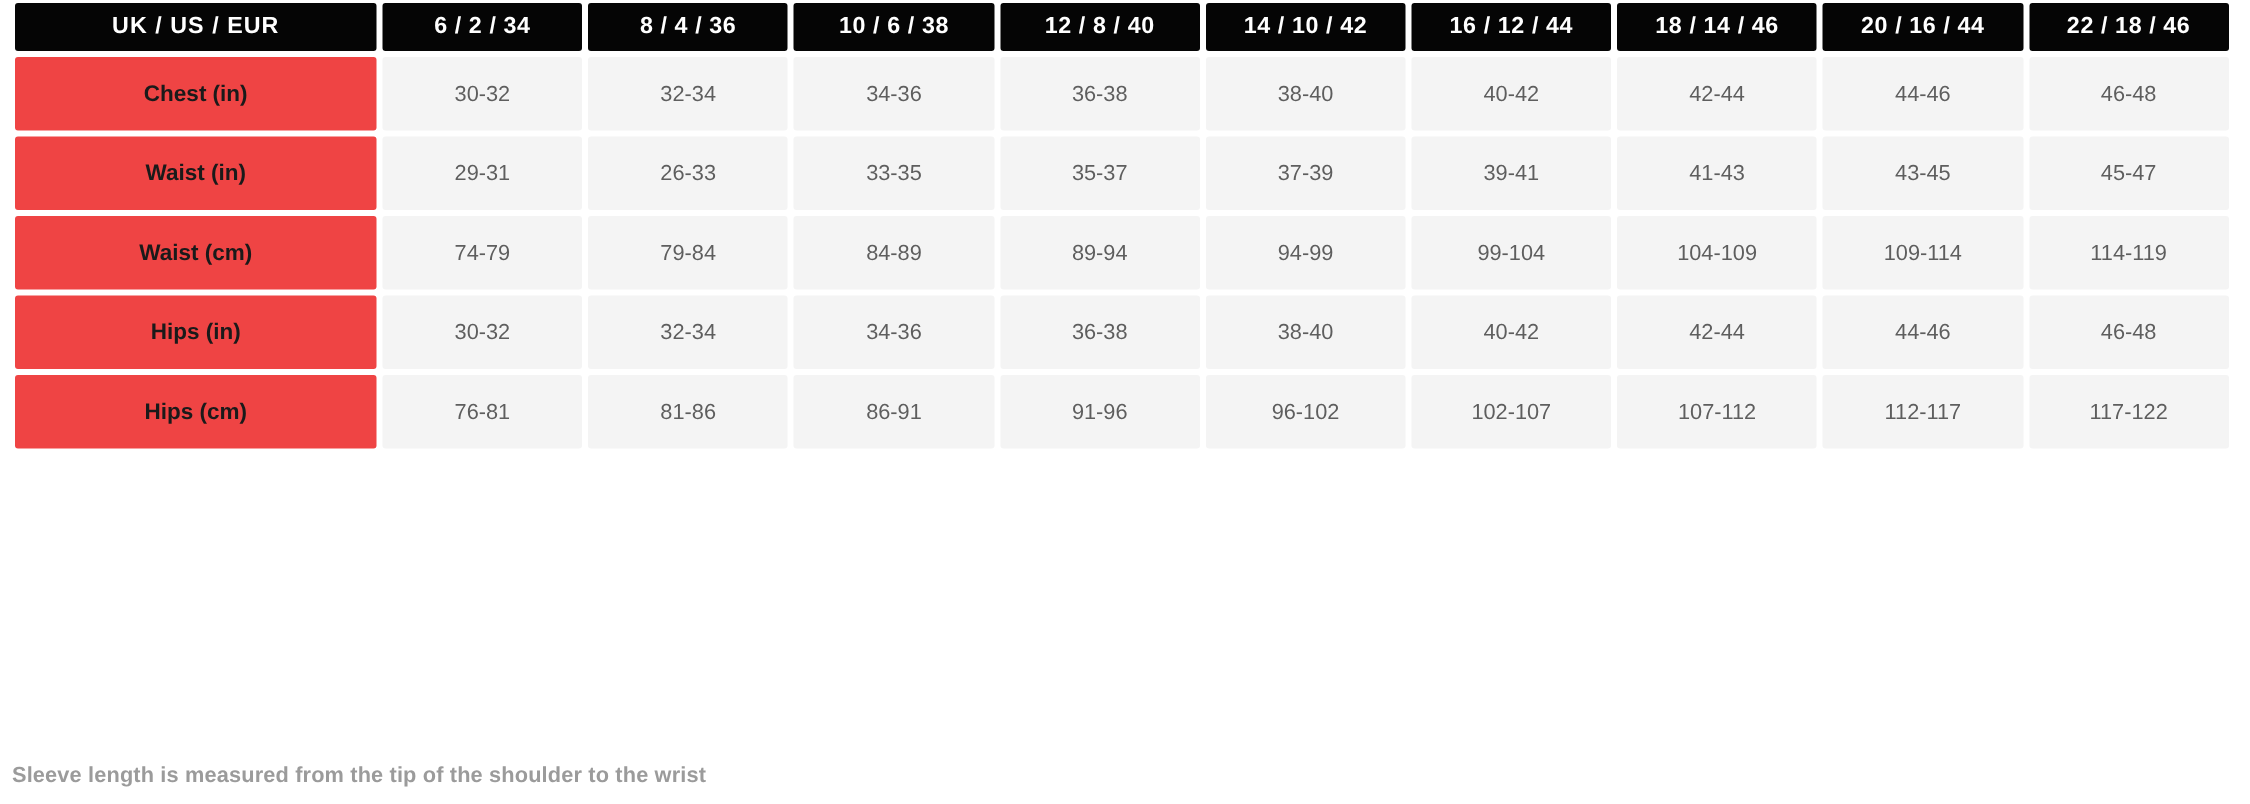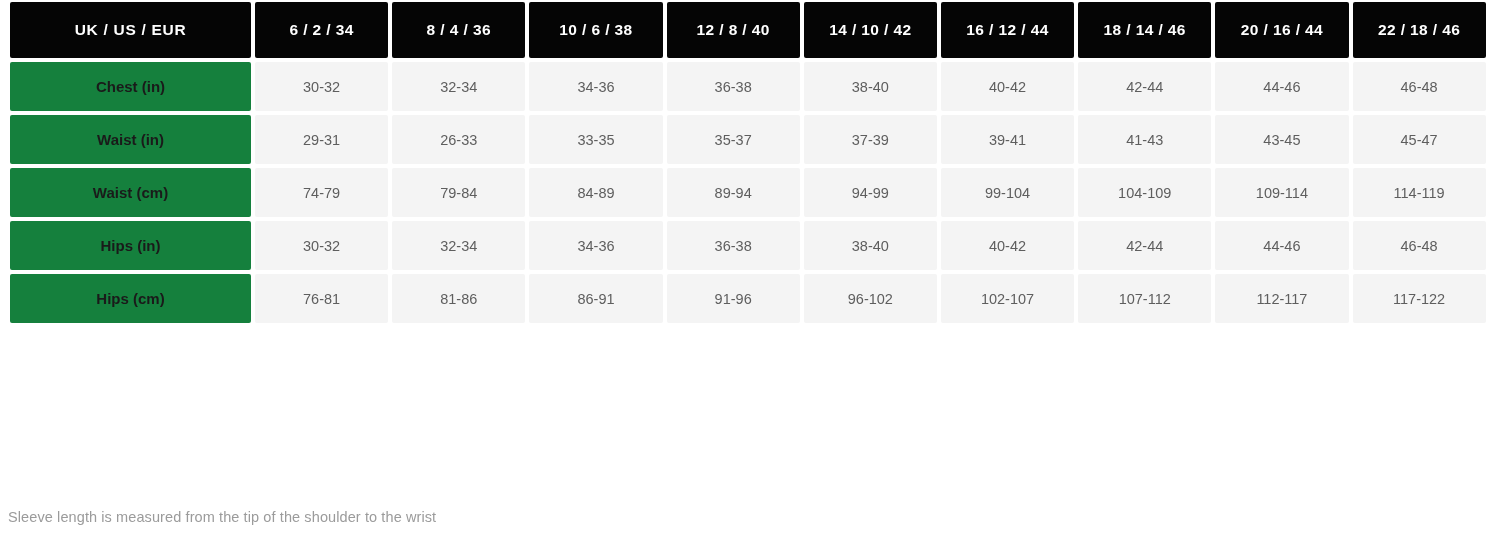--- a/index.html
+++ b/index.html
@@ -40,30 +40,30 @@
 
   
   .hdr-cell {
     background: #050505;
     color: #ffffff;
     font-size: 15.5px;
     font-weight: 700;
     letter-spacing: 0.4px;
     text-align: center;
     vertical-align: middle;
-    height: 56px;
+    height: 32px;
     border-radius: 2px;
     padding: 0 4px;
     white-space: nowrap;
   }
   .hdr-cell.label { font-size: 15.5px; letter-spacing: 0.7px; }
 
   
   .row-label {
-    background: #15803d;
+    background: #ef4444;
     color: #1a1a1a;
     font-size: 15px;
     font-weight: 700;
     text-align: center;
     vertical-align: middle;
     height: 49px;
     border-radius: 2px;
     padding: 0 6px;
     white-space: nowrap;
   }
@@ -82,21 +82,21 @@
     white-space: nowrap;
   }
 
   
   .footnote {
     position: absolute;
     left: 8px;
     top: 509px;
     font-size: 14.5px;
     color: #9b9b9b;
-    font-weight: 400;
+    font-weight: 700;
     letter-spacing: 0.1px;
     white-space: nowrap;
   }
 </style>
 </head>
 <body>
 
 <div id="size-chart-root">
 
   <table class="size-table">

